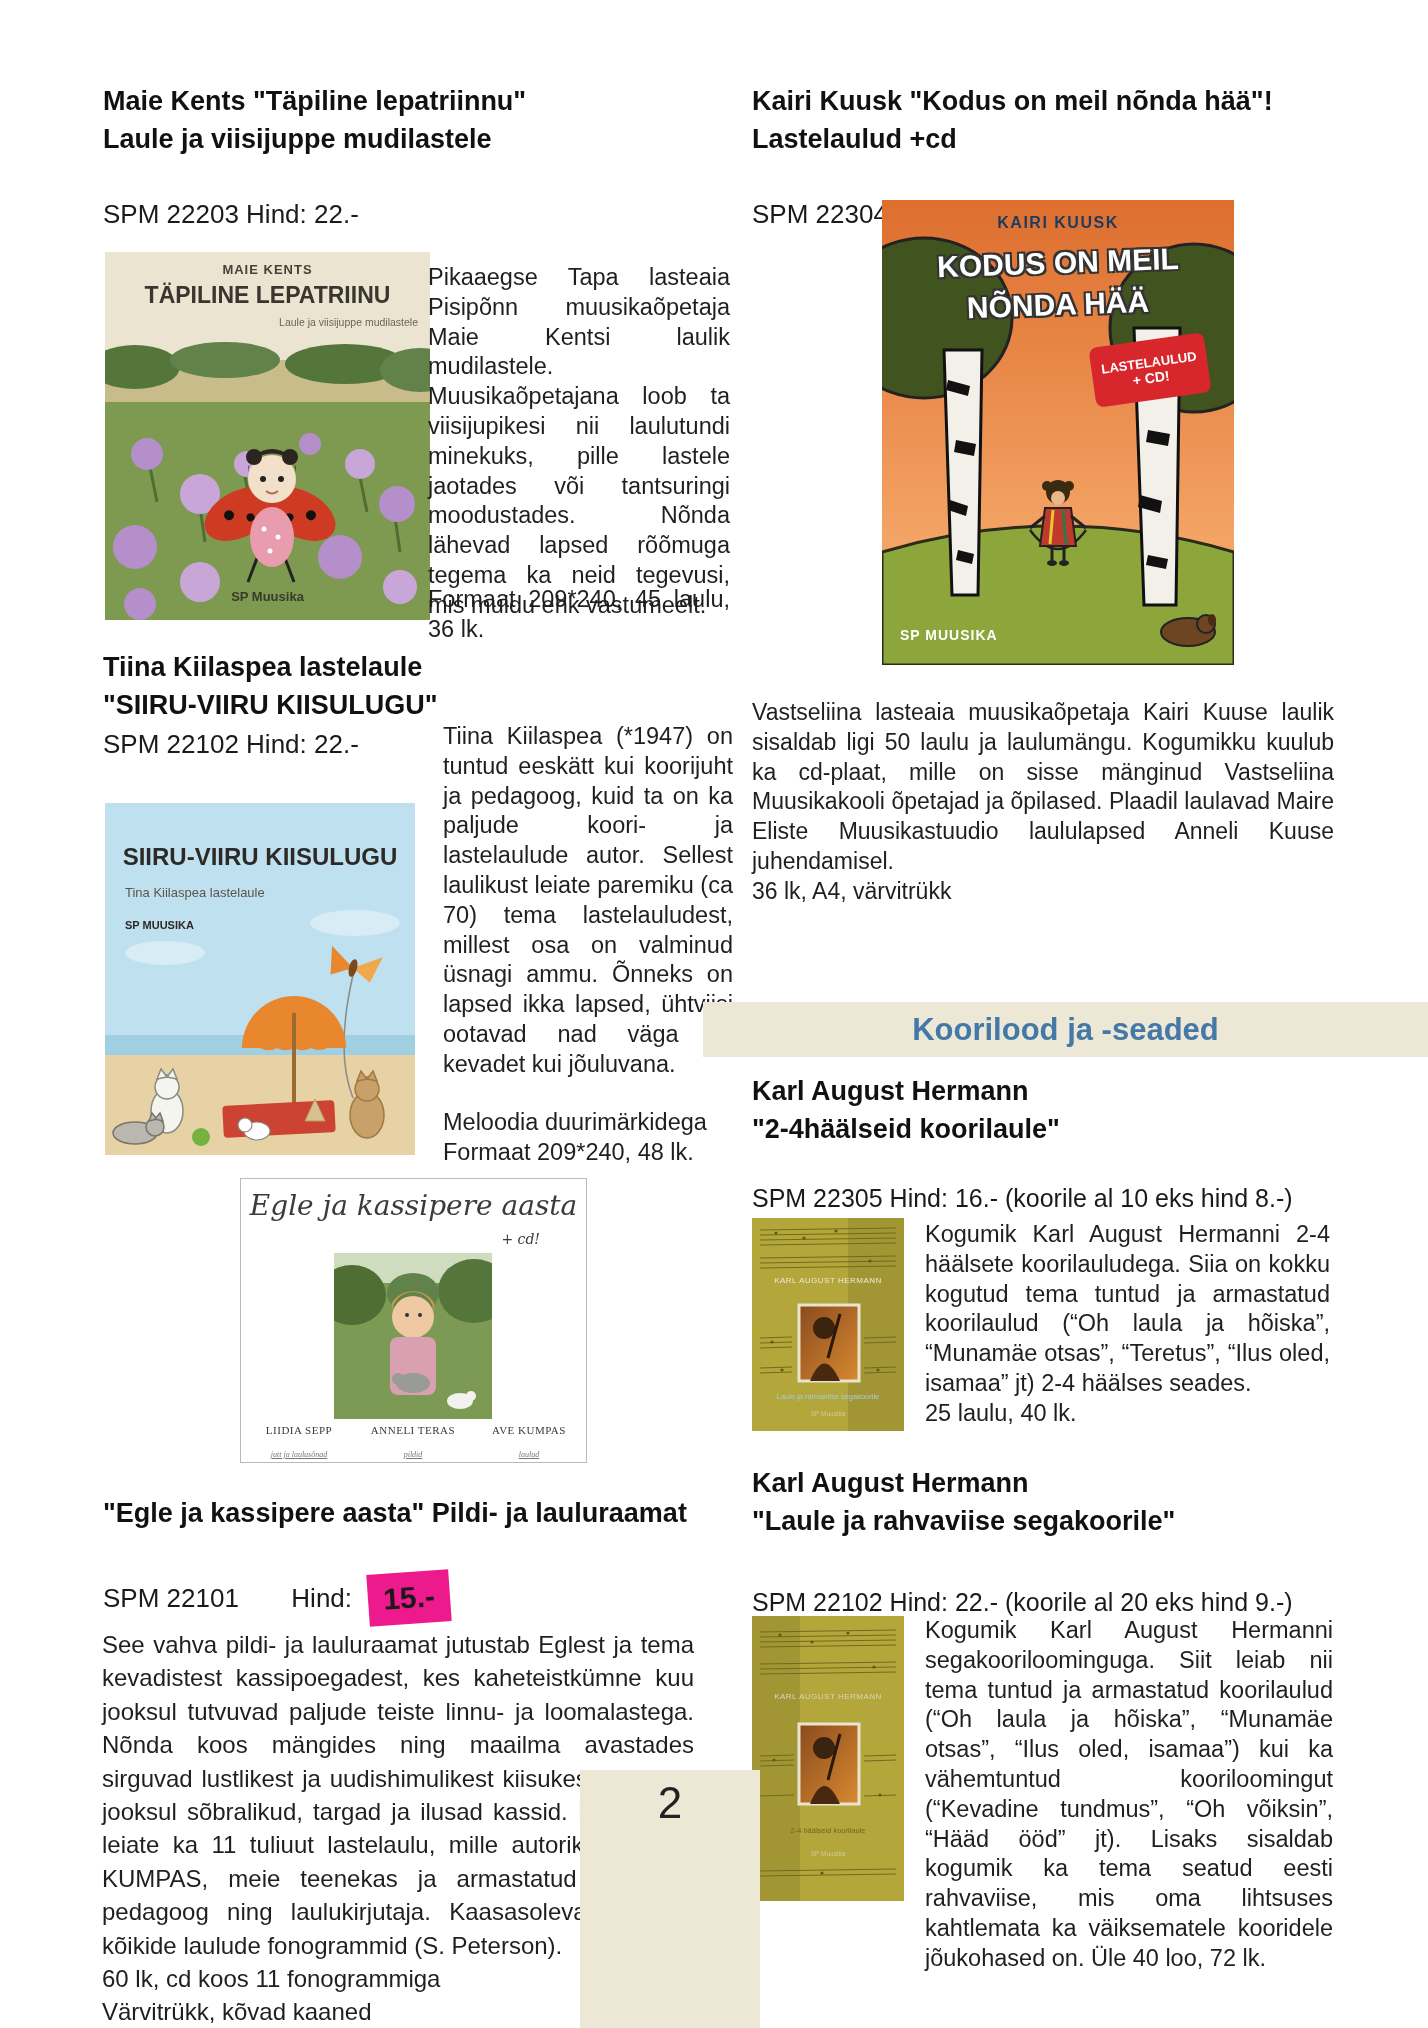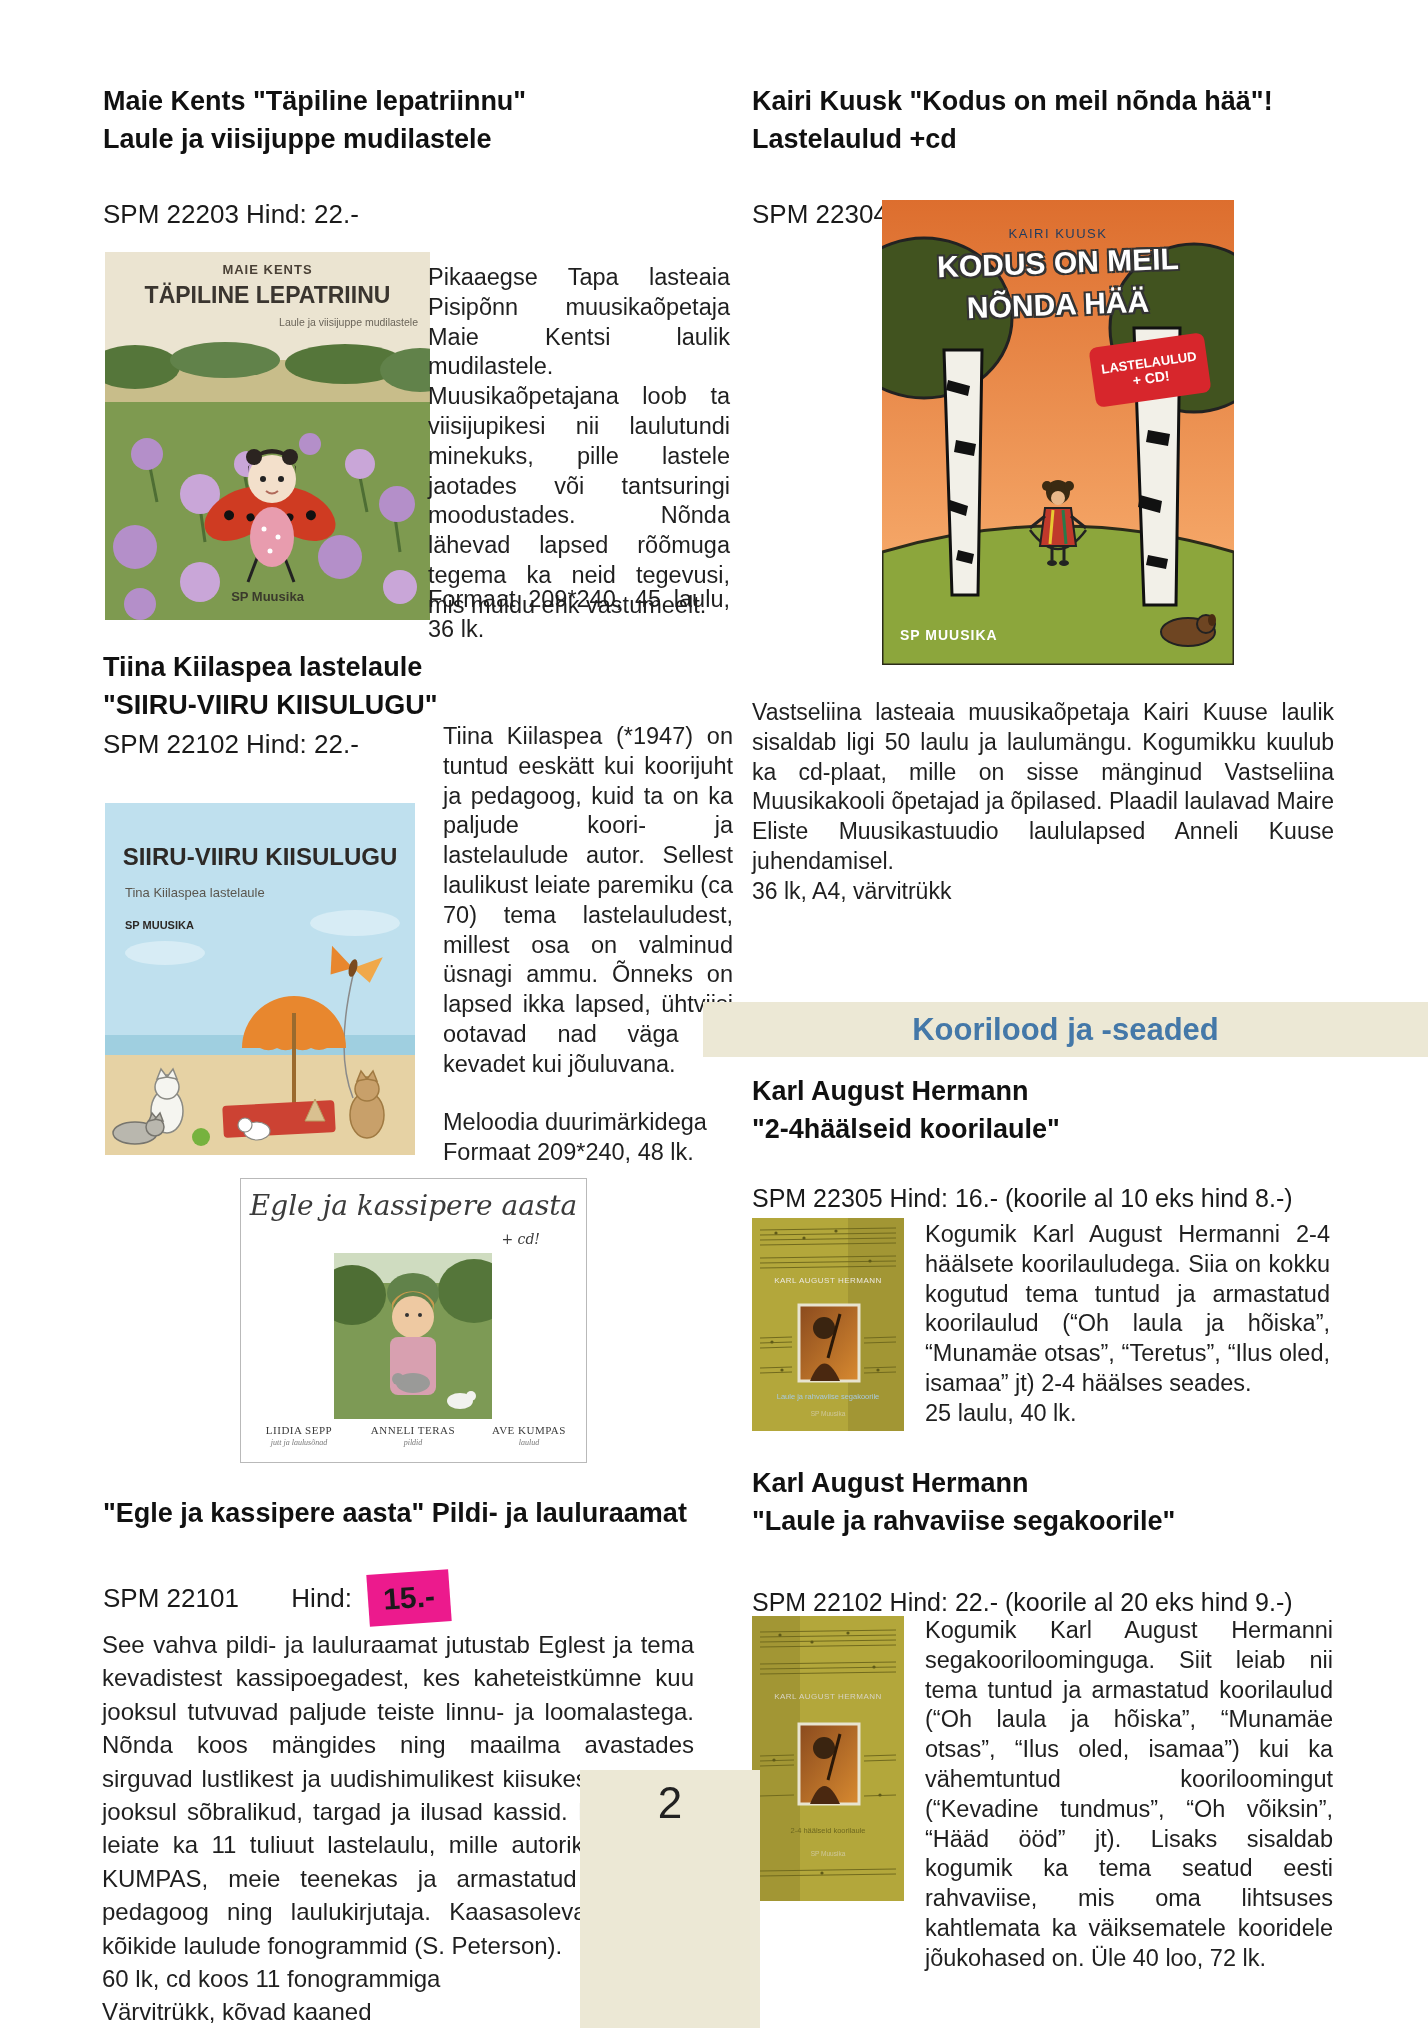--- a/index.html
+++ b/index.html
@@ -12,21 +12,21 @@
   .fmt{font-size:23.5px;line-height:29.8px;text-align:left;color:#1f1f1f;}
   .cover{overflow:hidden;}
   .cover svg{display:block;}
   .ovl{position:absolute;left:0;width:100%;text-align:center;}
   .band{background:#ece8d5;}
   .band-title{font-weight:bold;font-size:31px;color:#4478a8;text-align:center;line-height:55px;}
   .price-box{background:#ec1a8d;transform:rotate(-4deg);display:flex;align-items:center;justify-content:center;
              font-weight:bold;font-size:30px;color:#1a1a1a;}
   .serif-i{font-family:"DejaVu Serif", serif;font-style:italic;}
   .credit-name{font-family:"Liberation Serif", serif;font-size:11px;letter-spacing:.5px;color:#3a3a3a;}
-  .credit-role{font-family:"Liberation Serif", serif;font-style:italic;font-size:8px;color:#777;margin-top:2px;}
+  .credit-role{font-family:"Liberation Serif", serif;font-style:italic;font-size:8px;color:#777;margin-top:14px;text-decoration:underline;}
   .pgnum{font-size:44px;color:#222;text-align:center;padding-top:8px;}
 </style>
 </head>
 <body>
 
 <div id="page">
 
   <div class="abs h" style="left:103px;top:82px;width:560px;">
     <div>Maie Kents "Täpiline lepatriinnu"</div>
     <div>Laule ja viisijuppe mudilastele</div>
@@ -249,21 +249,21 @@
         <line x1="6" y1="30" x2="6" y2="44" stroke="#222" stroke-width="3"></line>
         <ellipse cx="-6" cy="47" rx="5" ry="3" fill="#222"></ellipse>
           <ellipse cx="6" cy="47" rx="5" ry="3" fill="#222"></ellipse>
       </g>
       <g transform="translate(306,432)">
         <ellipse cx="0" cy="0" rx="27" ry="14" fill="#6e4522" stroke="#222" stroke-width="2"></ellipse>
         <circle cx="18" cy="-8" r="9" fill="#6e4522" stroke="#222" stroke-width="2"></circle>
         <ellipse cx="24" cy="-12" rx="4" ry="6" fill="#4a2c12"></ellipse>
       </g>
     </svg>
-    <div class="ovl" style="top:26px;font-size:13px;font-weight:normal;letter-spacing:1.5px;color:#1e3a5f;">KAIRI KUUSK</div>
+    <div class="ovl" style="top:14px;font-size:16px;font-weight:bold;letter-spacing:1.5px;color:#1e3a5f;">KAIRI KUUSK</div>
     <div class="ovl" style="top:46px;font-size:30px;font-weight:bold;color:#fff;transform:rotate(-2deg);
          text-shadow:-2px -2px 0 #333,2px -2px 0 #333,-2px 2px 0 #333,2px 2px 0 #333;">KODUS ON MEIL</div>
     <div class="ovl" style="top:88px;font-size:30px;font-weight:bold;color:#fff;transform:rotate(-2deg);
          text-shadow:-2px -2px 0 #333,2px -2px 0 #333,-2px 2px 0 #333,2px 2px 0 #333;">NÕNDA HÄÄ</div>
     <div class="abs" style="left:210px;top:140px;width:116px;height:60px;background:#d7262c;border-radius:8px;
          transform:rotate(-8deg);display:flex;flex-direction:column;align-items:center;justify-content:center;color:#fff;font-weight:bold;">
       <div style="font-size:13px;">LASTELAULUD</div>
       <div style="font-size:14px;">+ CD!</div>
     </div>
     <div class="abs" style="left:18px;bottom:22px;font-size:14px;font-weight:bold;letter-spacing:1px;color:#fff;">SP MUUSIKA</div>

